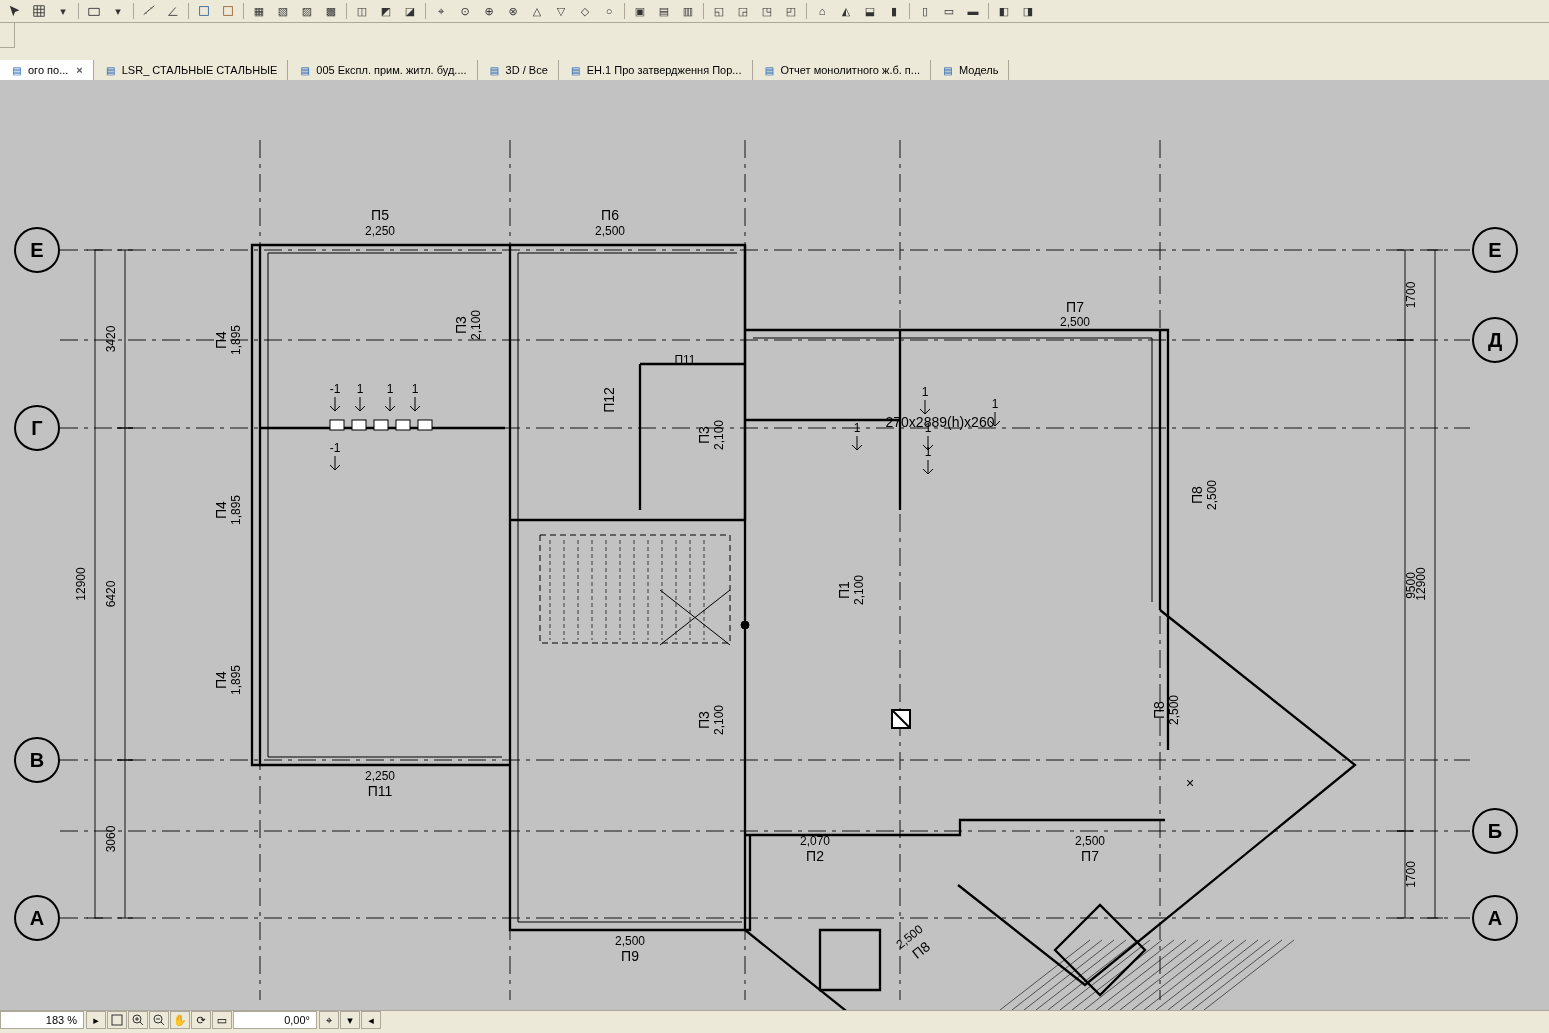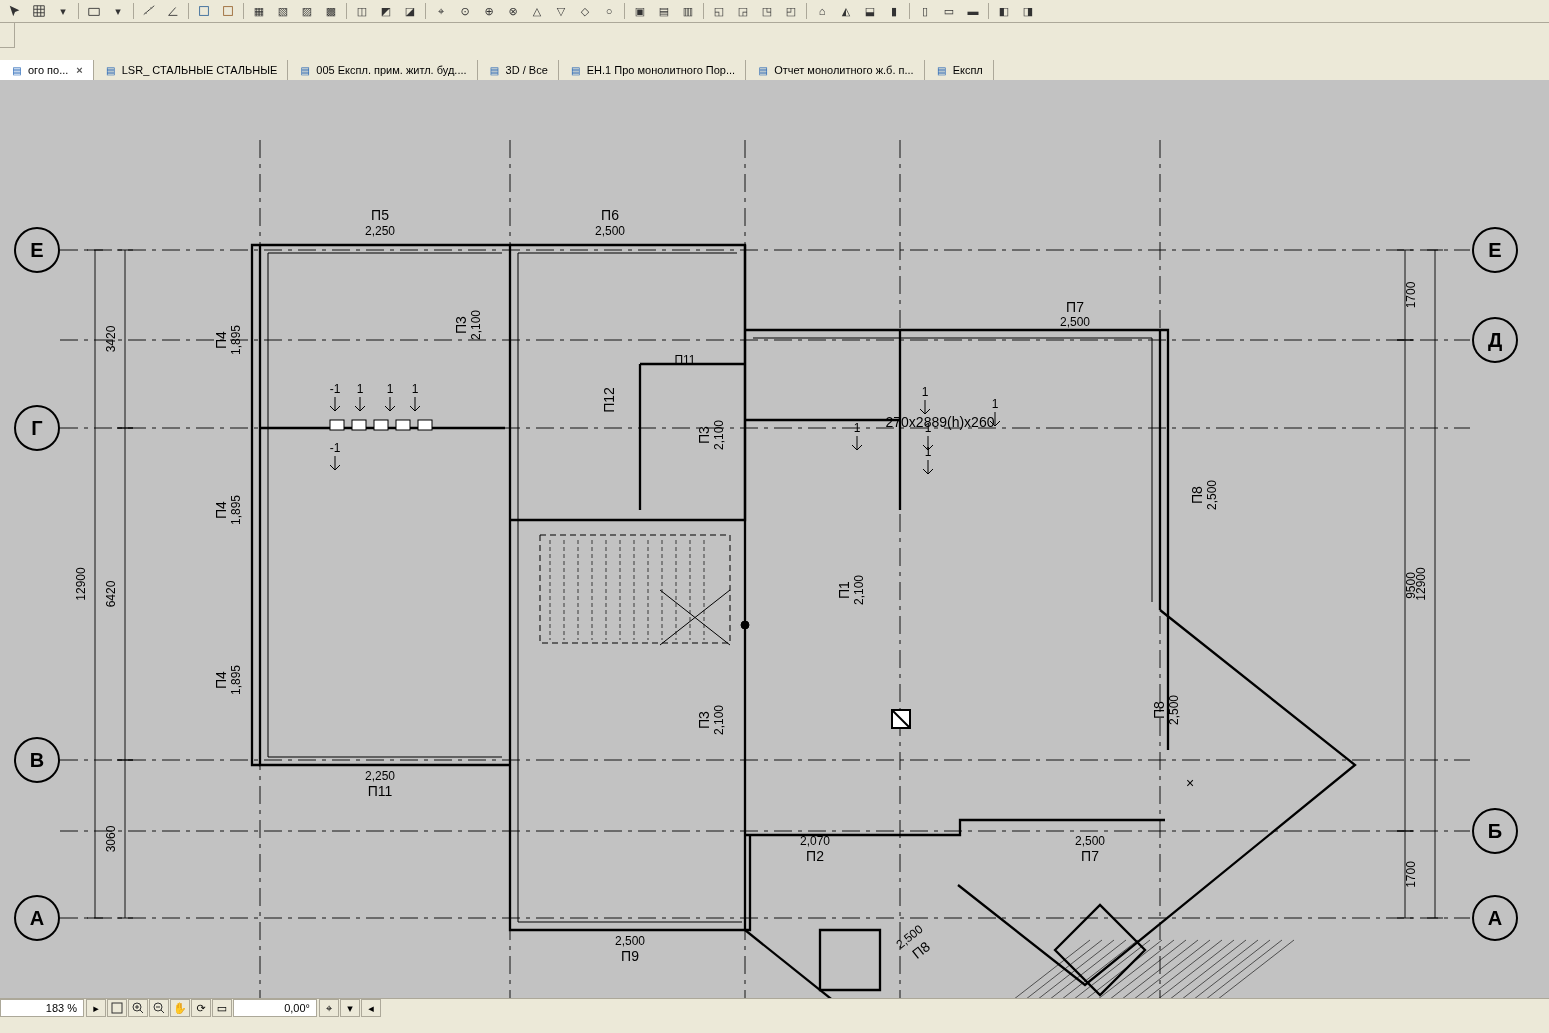--- a/index.html
+++ b/index.html
@@ -13,21 +13,21 @@
 
 #tabs{position:absolute;left:0;top:60px;right:0;height:20px;background:#ece9d8;border-bottom:1px solid #aca899;display:flex;align-items:stretch;font-size:11px}
 .tab{display:flex;align-items:center;gap:4px;padding:0 10px;border-right:1px solid #aca899;background:#ece9d8;max-width:200px;white-space:nowrap;overflow:hidden;text-overflow:ellipsis;cursor:default}
 .tab.active{background:#fff}
 .tabclose{margin-left:4px;font-weight:bold;color:#555}
 .tabico{width:14px;height:14px;display:inline-flex;align-items:center;justify-content:center;color:#1b5fb4;font-size:10px}
 
 #vp{position:absolute;left:0;top:80px;right:0;bottom:18px;background:#c2c2c2;overflow:hidden}
 #vp svg{position:absolute;left:0;top:0}
 
-#status{position:absolute;left:0;bottom:16px;right:0;height:18px;background:#ece9d8;border-top:1px solid #aca899;display:flex;align-items:center;font-size:11px}
+#status{position:absolute;left:0;bottom:4px;right:0;height:18px;background:#ece9d8;border-top:1px solid #aca899;display:flex;align-items:center;font-size:11px}
 .sbox{height:16px;border:1px solid #aca899;background:#fff;display:flex;align-items:center;padding:0 6px;margin-right:2px}
 .sbtn{width:18px;height:16px;border:1px solid #aca899;background:#ece9d8;display:flex;align-items:center;justify-content:center;margin-right:1px}
 .sbtn svg{width:12px;height:12px}
 
 .axis-bubble{fill:#c2c2c2;stroke:#000;stroke-width:2}
 .axis-txt{font:bold 20px Arial;text-anchor:middle;dominant-baseline:central}
 .dashline{stroke:#000;stroke-width:.9;stroke-dasharray:18 6 4 6}
 .dim{stroke:#000;stroke-width:.9}
 .dimtxt{font:12px Arial;text-anchor:middle}
 .dimtxtV{font:12px Arial;text-anchor:middle}
@@ -138,29 +138,29 @@
     <div class="tab">
       <span class="tabico">▤</span>
       <span>005 Експл. прим. житл. буд....</span>
     </div>
     <div class="tab">
       <span class="tabico">▤</span>
       <span>3D / Все</span>
     </div>
     <div class="tab">
       <span class="tabico">▤</span>
-      <span>ЕН.1 Про монолитного Пор...</span>
+      <span>ЕН.1 Про затвердження Пор...</span>
     </div>
     <div class="tab">
       <span class="tabico">▤</span>
       <span>Отчет монолитного ж.б. п...</span>
     </div>
     <div class="tab">
       <span class="tabico">▤</span>
-      <span>Експл</span>
+      <span>Модель</span>
     </div>
   </div>
 
 <div id="vp">
 <svg id="plan" width="1549" height="935">
 
   <g id="g-axislines">
         <line class="dashline" x1="60" y1="170" x2="1470" y2="170"></line>
         <line class="dashline" x1="60" y1="348" x2="1470" y2="348"></line>
         <line class="dashline" x1="60" y1="680" x2="1470" y2="680"></line>

